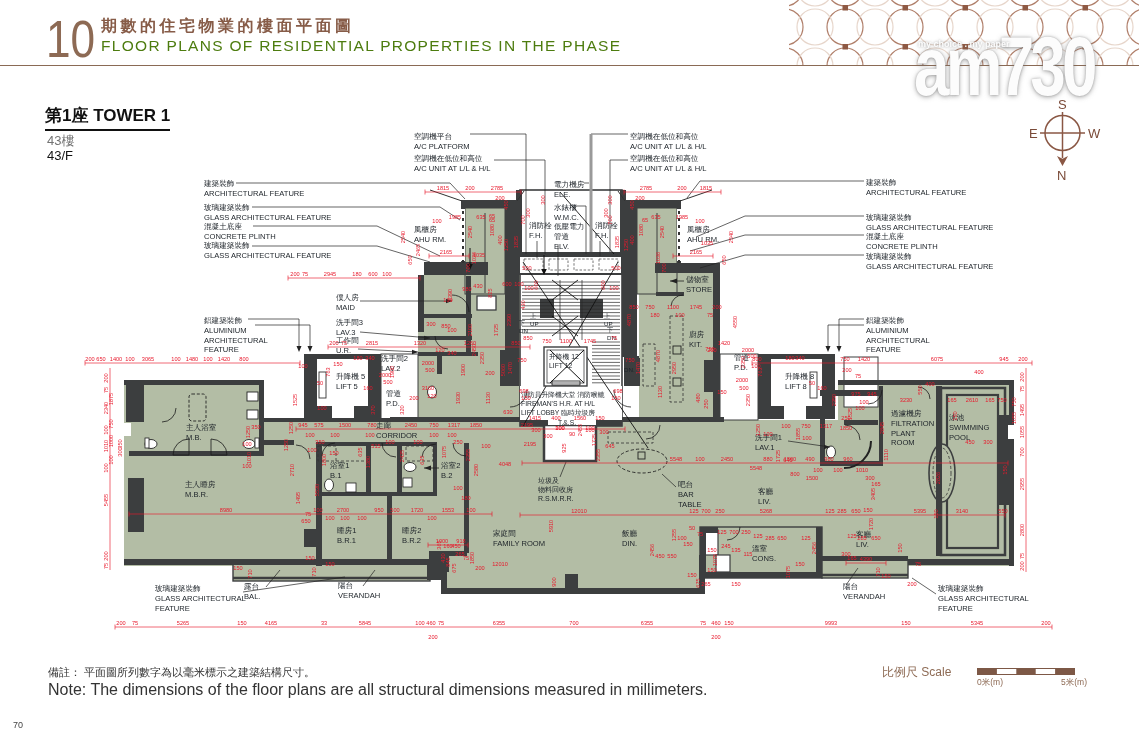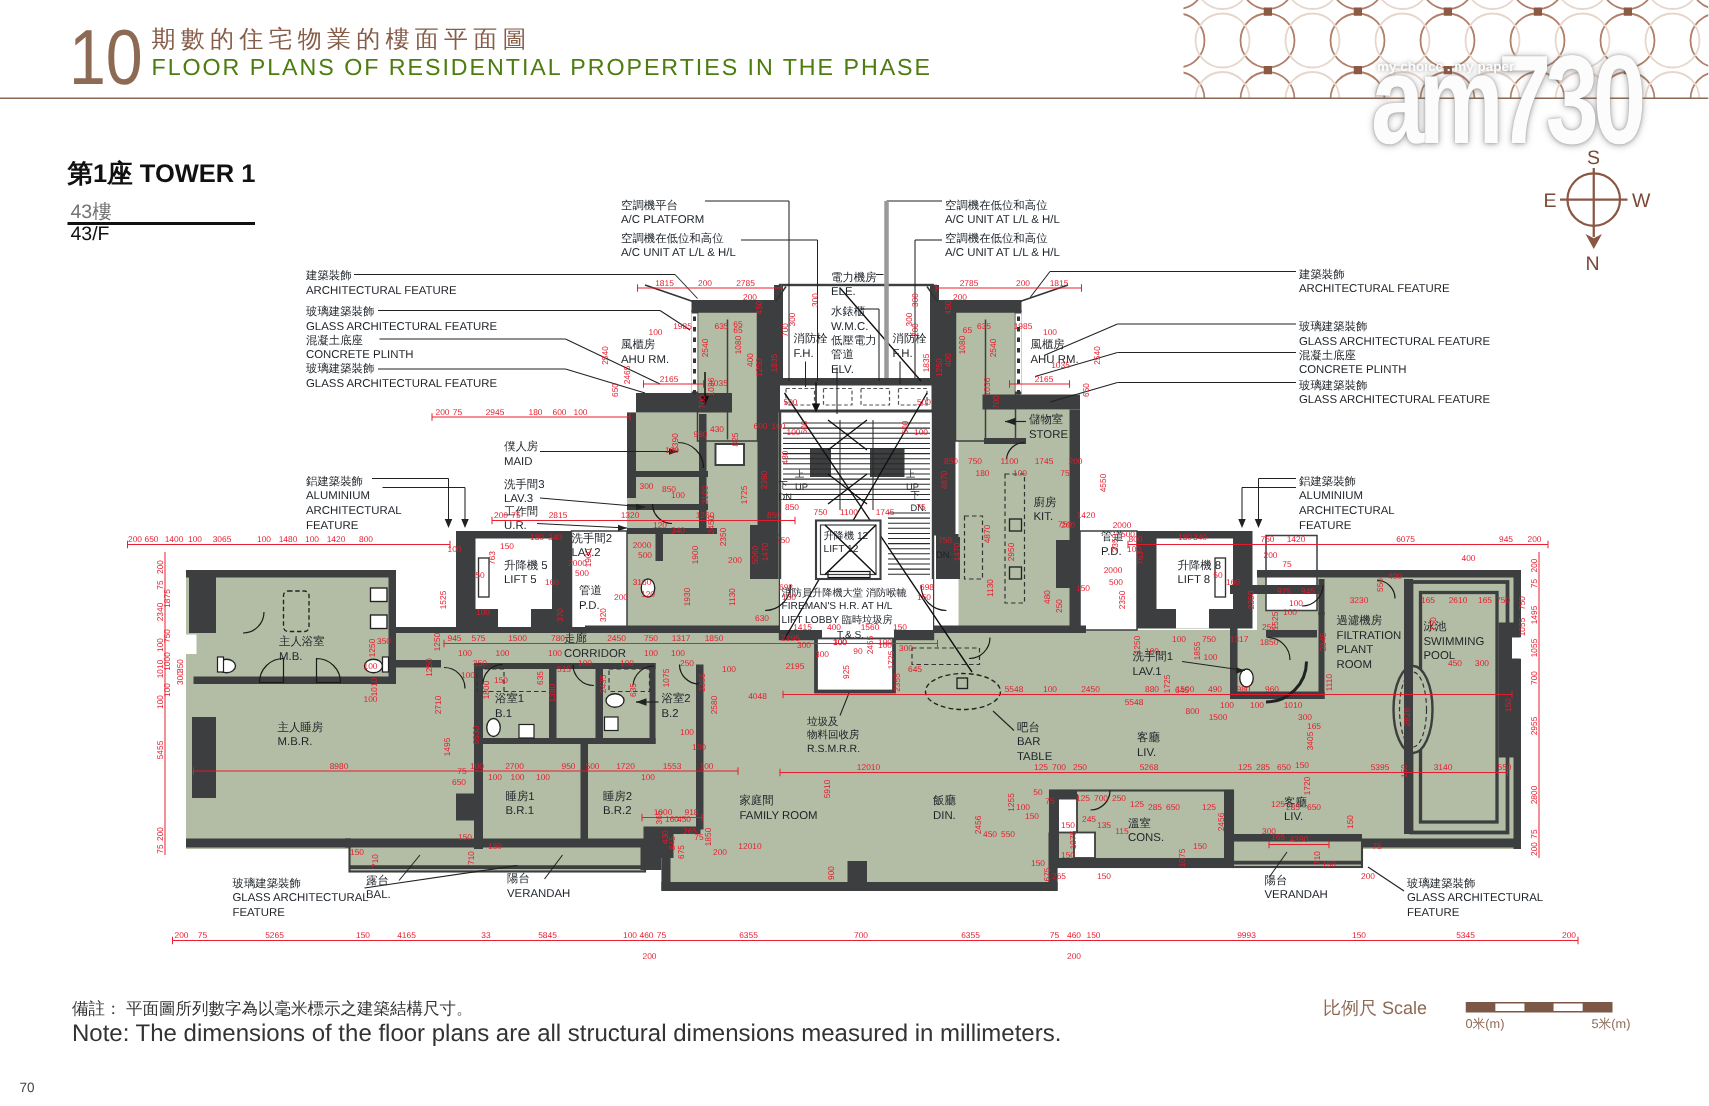--- a/index.html
+++ b/index.html
@@ -69,30 +69,30 @@
       <rect x="233.5" y="44" width="5.5" height="5.5"></rect>
       <rect x="293.5" y="5" width="5.5" height="5.5"></rect>
       <rect x="293.5" y="44" width="5.5" height="5.5"></rect>
       <rect x="353.5" y="5" width="5.5" height="5.5"></rect>
       <rect x="353.5" y="44" width="5.5" height="5.5"></rect>
     </g>
 </svg>
 
 <div class="abs" style="left:46px;top:13px;font-size:52px;color:#8d6a54;font-weight:normal;line-height:1;letter-spacing:0;transform:scaleX(0.85);transform-origin:0 0">10</div>
 
-<div class="abs" style="left:101px;top:16px;font-size:16px;font-weight:normal;color:#875c48;letter-spacing:3.5px">期數的住宅物業的樓面平面圖</div>
+<div class="abs" style="left:101px;top:16px;font-size:16px;font-weight:bold;color:#875c48;letter-spacing:3.5px">期數的住宅物業的樓面平面圖</div>
 
 <div class="abs" style="left:101px;top:37px;font-size:15.5px;color:#4d7c0f;letter-spacing:1.3px">FLOOR PLANS OF RESIDENTIAL PROPERTIES IN THE PHASE</div>
 
 <div class="abs" style="left:0;top:65px;width:1139px;height:1px;background:#8a6a55"></div>
 
 <div class="abs" style="left:914px;top:24px;font-size:84px;font-weight:bold;color:#fcfcfc;text-shadow:0 1px 6px rgba(105,105,105,0.6),0 0 2px rgba(125,125,125,0.55);letter-spacing:-5px;line-height:1;transform:scaleX(0.76);transform-origin:0 0">am730</div>
 <div class="abs" style="left:918px;top:39px;font-size:9px;font-weight:bold;color:#fcfcfc;text-shadow:0 0 3px rgba(110,110,110,0.7)">my choice . my paper</div>
 
-<div class="abs" style="left:45px;top:104px;font-size:17px;font-weight:bold;color:#111;border-bottom:2px solid #111;padding-bottom:21px">第1座  TOWER 1</div>
+<div class="abs" style="left:45px;top:104px;font-size:17px;font-weight:bold;color:#111;border-bottom:2px solid #111;padding-bottom:2px">第1座  TOWER 1</div>
 
 <div class="abs" style="left:47px;top:132px;font-size:13px;color:#737373">43樓</div>
 <div class="abs" style="left:47px;top:148px;font-size:13px;color:#111">43/F</div>
 
 <svg class="abs" style="left:1027px;top:98px" width="80" height="86" viewBox="0 0 80 86">
 <g stroke="#8a5744" fill="none" stroke-width="1.5">
 <circle cx="35.5" cy="35" r="17.5"></circle>
 <line x1="35.5" y1="14" x2="35.5" y2="60"></line>
 <line x1="13" y1="35" x2="58" y2="35"></line>
 <path d="M 35.5 68 l -5.5 -10 l 5.5 2.8 l 5.5 -2.8 z" fill="#8a5744" stroke="none"></path>

